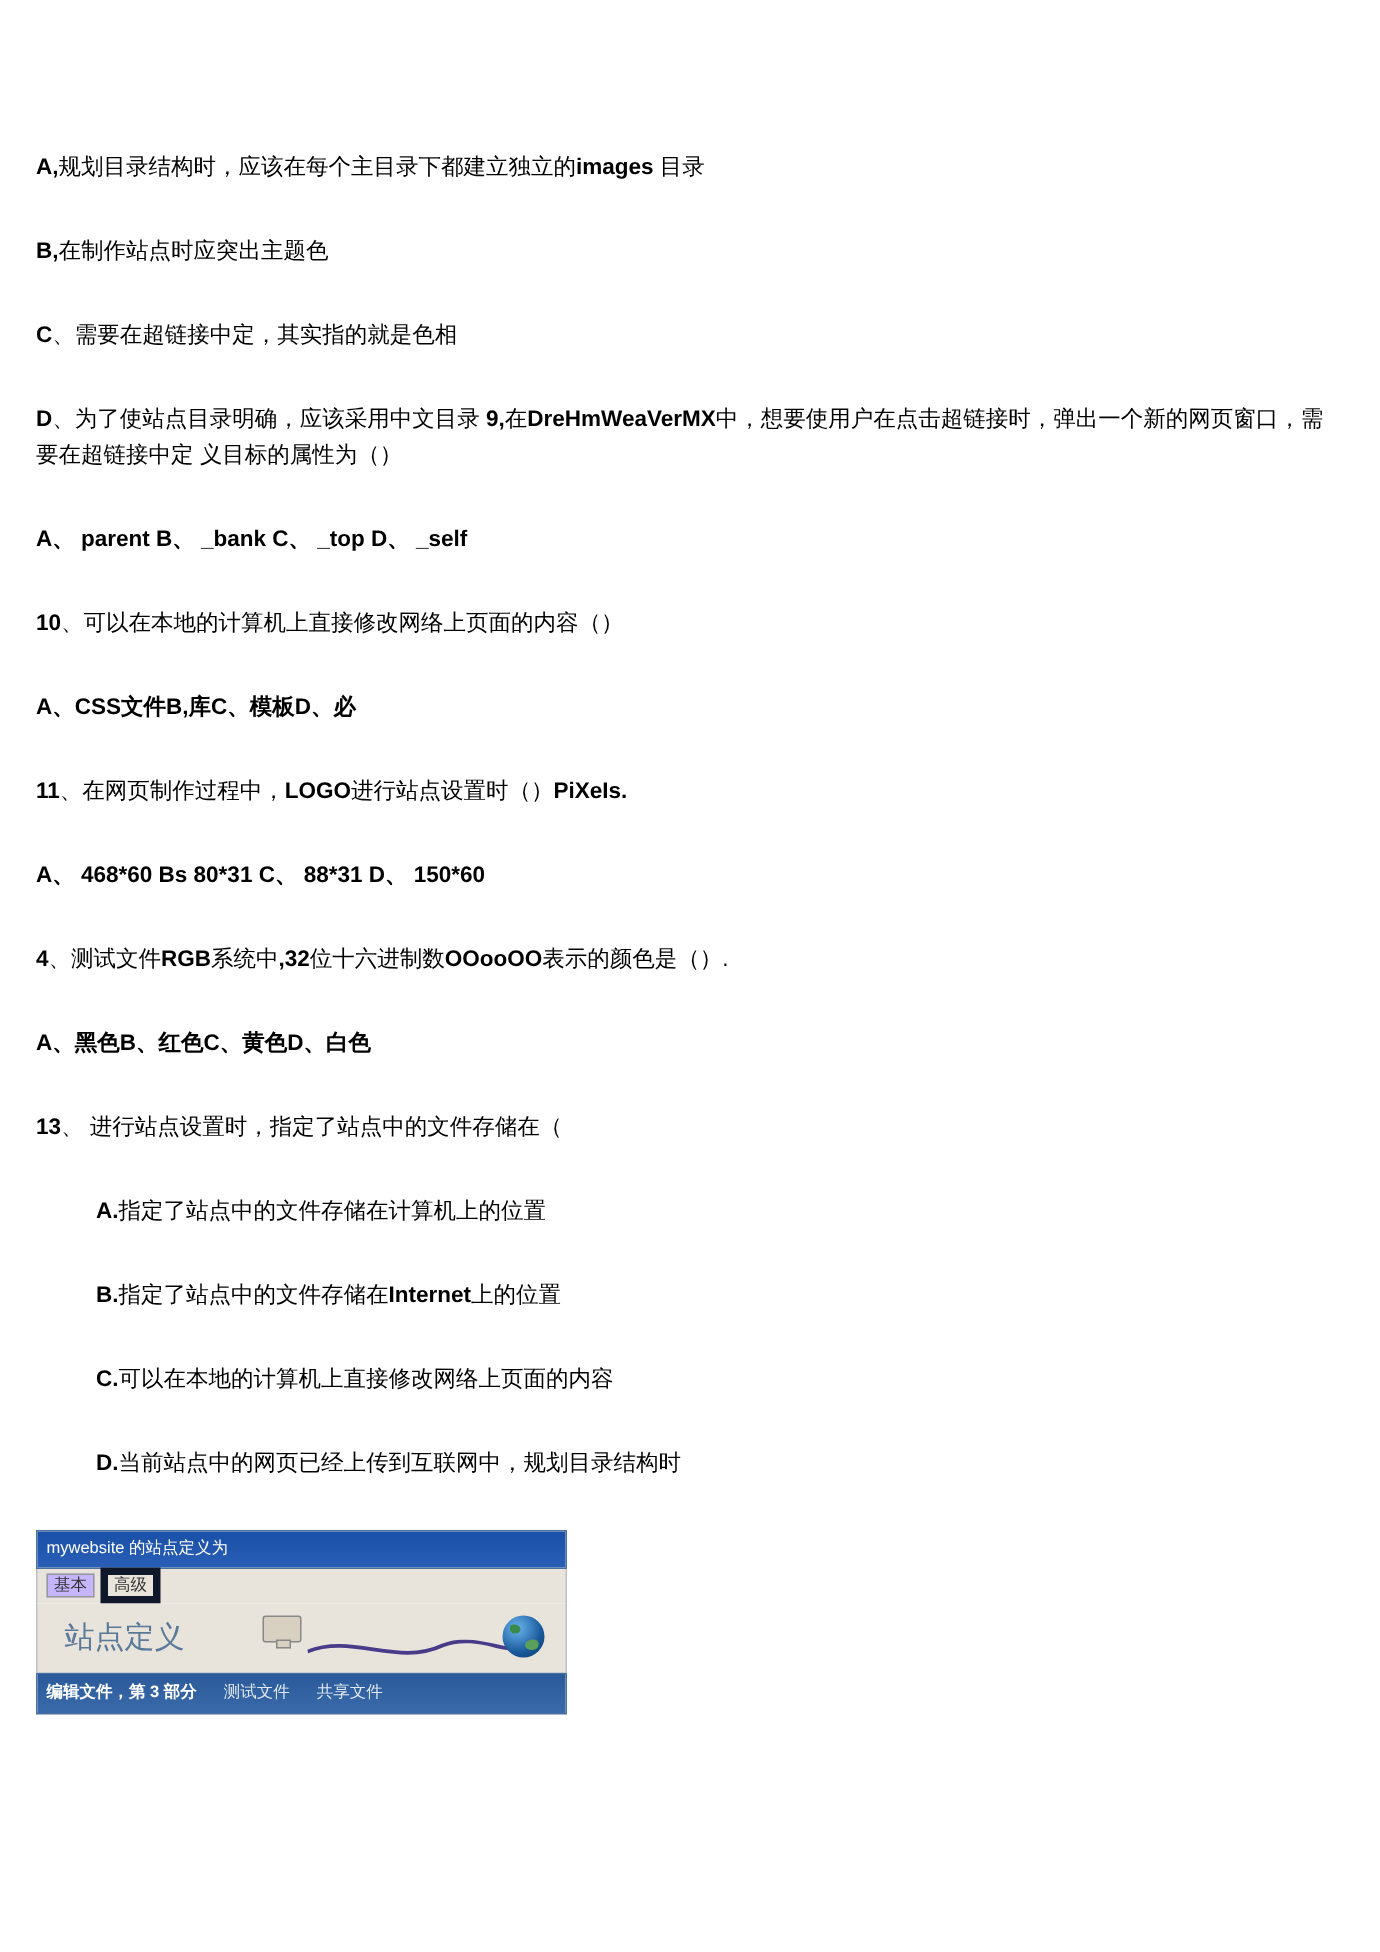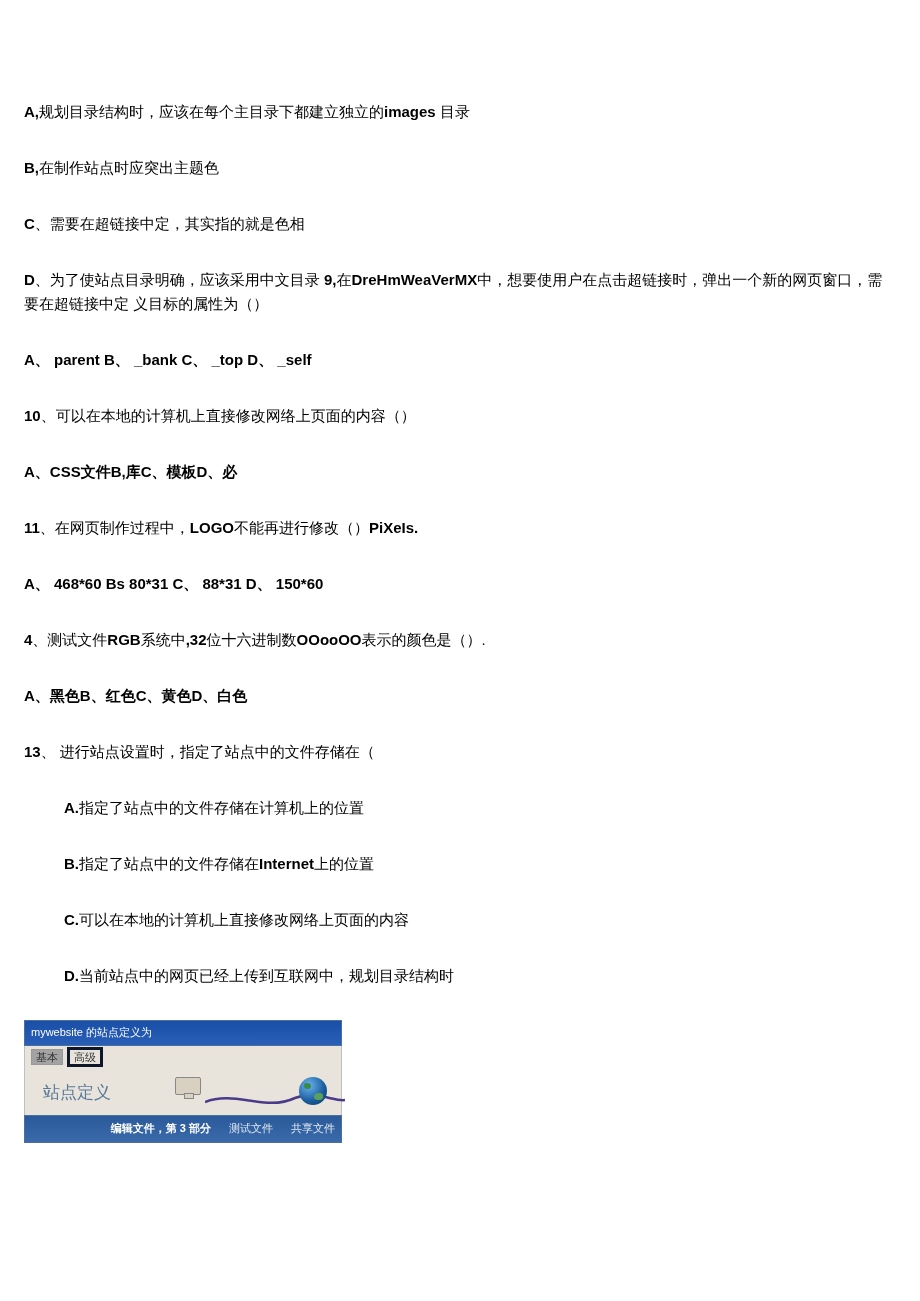--- a/index.html
+++ b/index.html
@@ -19,60 +19,60 @@
     .para {
       margin-bottom: 32px;
     }
     .bold {
       font-weight: bold;
     }
     .indent {
       padding-left: 40px;
     }
     .screenshot-widget {
-      width: 318px;
+      width: 354px;
       margin-top: 10px;
     }
     .ss-titlebar {
       background: linear-gradient(#1a4fa8, #2a5fb8);
       color: #ffffff;
       font-size: 11px;
       padding: 3px 6px;
       border: 1px solid #4a6fa0;
     }
     .ss-tabs {
       background: #e8e4dc;
       padding: 3px 6px;
       font-size: 11px;
       color: #333;
       border-left: 1px solid #c0c0c0;
       border-right: 1px solid #c0c0c0;
     }
     .ss-tabs span:first-child {
       border: 1px solid #999;
-      background: #a3a3a3;
+      background: #c4b5fd;
       padding: 1px 4px;
       margin-right: 4px;
     }
     .ss-tabs span:nth-child(2) {
-      border: 3px solid #0f172a;
+      border: 5px solid #0f172a;
       padding: 1px 4px;
     }
     .ss-body {
       background: #e8e4dc;
       display: flex;
       align-items: center;
       height: 46px;
       position: relative;
       border-left: 1px solid #c0c0c0;
       border-right: 1px solid #c0c0c0;
     }
     .ss-label {
       font-family: "KaiTi", "STKaiti", serif;
-      font-size: 17px;
+      font-size: 20px;
       color: #5a7a9a;
       padding-left: 18px;
     }
     .ss-icon-pc {
       position: absolute;
       left: 150px;
       top: 8px;
       width: 32px;
       height: 28px;
     }
@@ -135,21 +135,20 @@
       border-radius: 60% 40% 50% 50%;
     }
     .ss-footer {
       background: linear-gradient(#2a5a9a, #3a6aaa);
       color: #e0e8f0;
       font-size: 11px;
       padding: 4px 6px;
       border: 1px solid #4a6fa0;
       display: flex;
       gap: 18px;
-      justify-content: flex-end;
     }
     .ss-footer span:first-child {
       font-weight: bold;
       color: #ffffff;
     }
   </style>
 </head>
 <body>
 
 <div class="para">
@@ -174,21 +173,21 @@
 
 <div class="para">
   <span class="bold">10</span><span>、可以在本地的计算机上直接修改网络上页面的内容（）</span>
 </div>
 
 <div class="para bold">
   <span>A、CSS文件B,库C、模板D、必</span>
 </div>
 
 <div class="para">
-  <span class="bold">11</span><span>、在网页制作过程中，</span><span class="bold">LOGO</span><span>不能再进行修改（）</span><span class="bold">PiXeIs.</span>
+  <span class="bold">11</span><span>、在网页制作过程中，</span><span class="bold">LOGO</span><span>进行站点设置时（）</span><span class="bold">PiXeIs.</span>
 </div>
 
 <div class="para bold">
   <span>A、 468*60 Bs 80*31 C、 88*31 D、 150*60</span>
 </div>
 
 <div class="para">
   <span class="bold">4</span><span>、测试文件</span><span class="bold">RGB</span><span>系统中</span><span class="bold">,32</span><span>位十六进制数</span><span class="bold">OOooOO</span><span>表示的颜色是（）.</span>
 </div>
 

